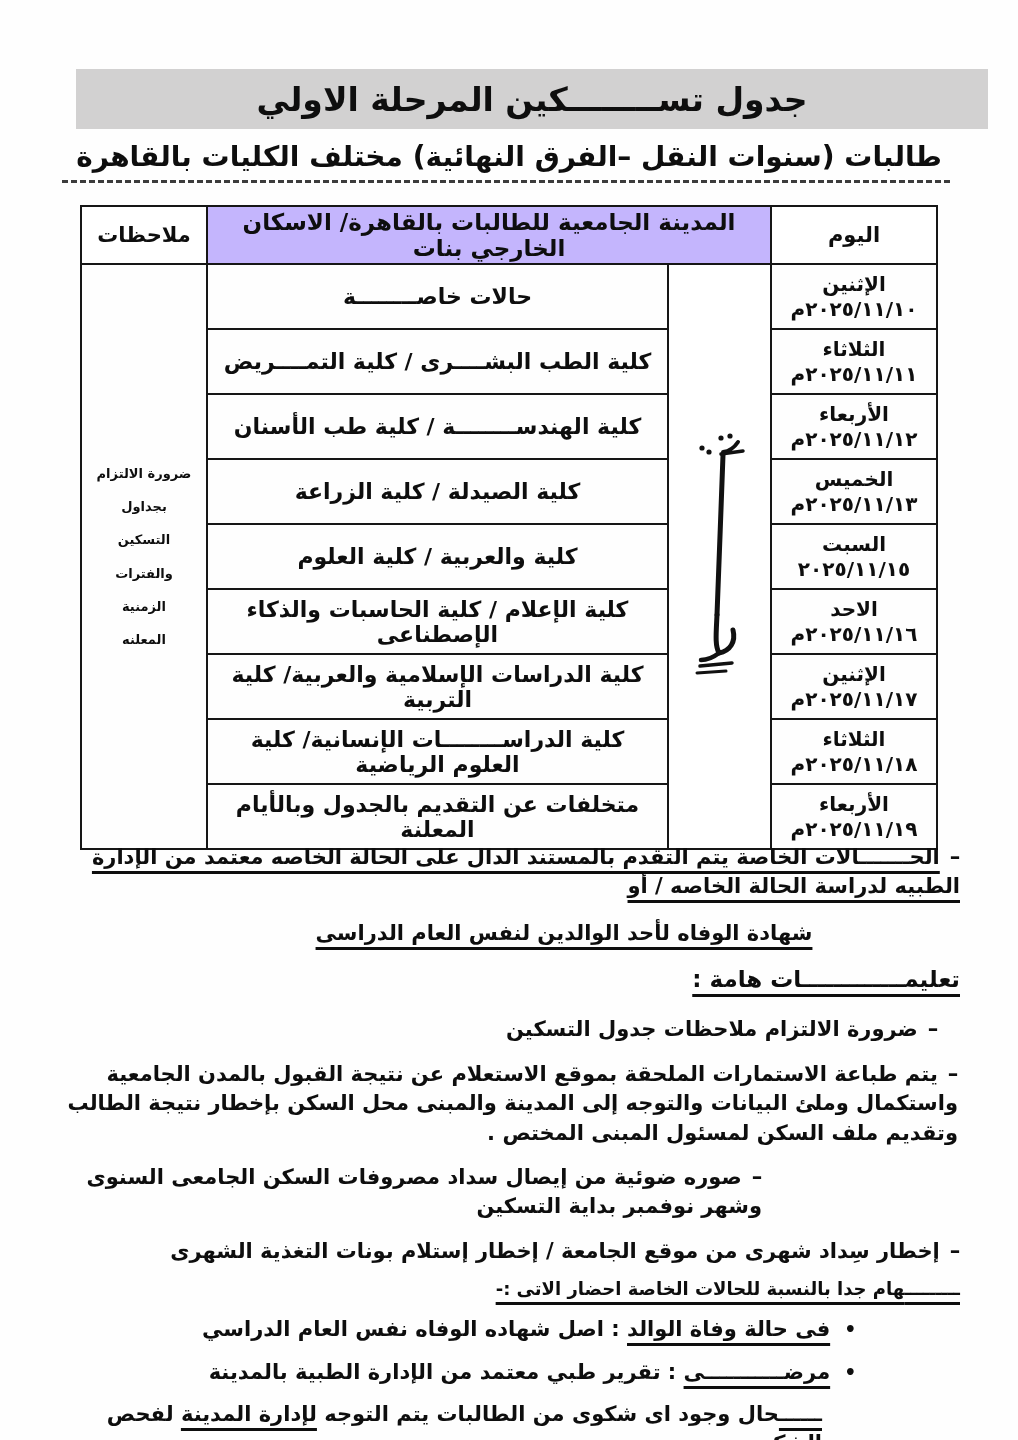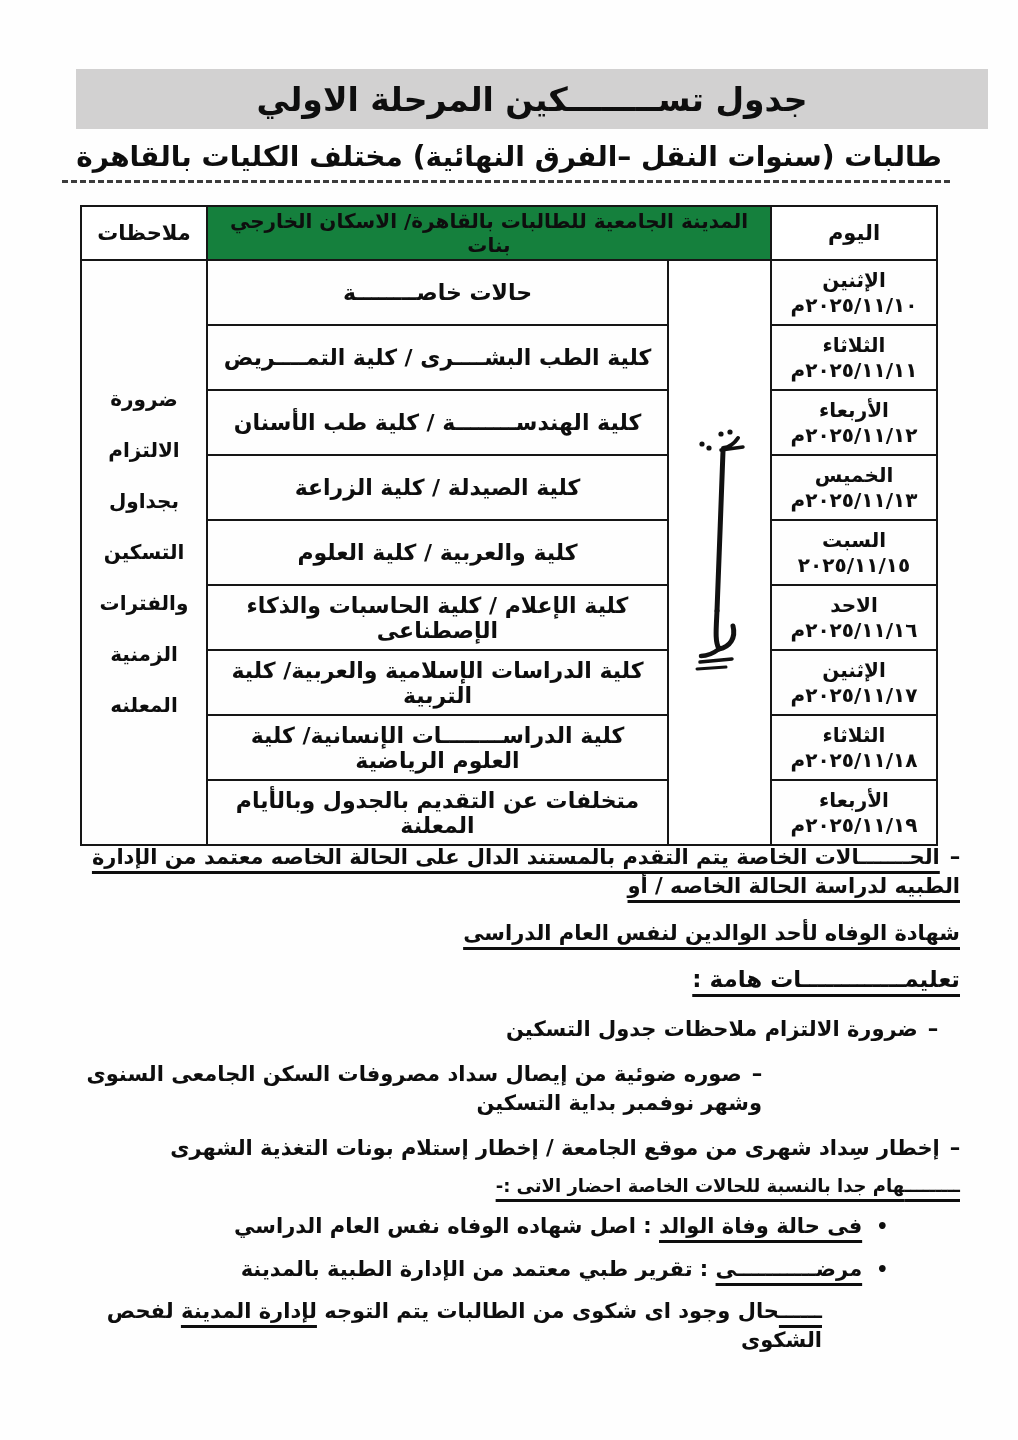--- a/index.html
+++ b/index.html
@@ -36,46 +36,46 @@
     border-collapse:collapse; table-layout:fixed;
     width:856px;
     direction:rtl;
   }
   .sched-table td, .sched-table th {
     border:2px solid #161616;
     text-align:center; vertical-align:middle;
     padding:2px 12px;
   }
   th.day-h, th.notes-h { font-size:21px; background:#fff; }
-  th.main-h { background:#15803d; font-size:20px; letter-spacing:-0.5px;text-align:center; }
+  th.main-h { background:#c4b5fd; font-size:23px; letter-spacing:-0.5px;text-align:center; }
   .hdr-row th { height:44px; }
   .body-row td { height:65px; }
   td.day-cell { font-size:20px; line-height:1.25; }
   td.day-cell .date { display:block; font-size:20px; }
   td.college-cell { font-size:22px; letter-spacing:-0.5px; }
   td.sig-cell { background:#fff; }
-  td.notes-cell { font-size:20px; line-height:2.55; letter-spacing:-0.5px; }
+  td.notes-cell { font-size:13px; line-height:2.55; letter-spacing:-0.5px; }
   .sig-wrap { display:flex; align-items:center; justify-content:center; height:100%; }
   
   .notes {
     position:absolute; top:843px; right:58px; left:48px;
     font-size:21px; line-height:1.4; letter-spacing:-0.3px;
   }
   .u { text-decoration:underline; text-decoration-thickness:2.5px; text-underline-offset:7px; }
   .dash { display:inline-block; margin-left:10px; }
   .note-special .l1 { margin-bottom:17px; }
-  .note-special .l2 { text-align:right; margin-bottom:15px; padding-left:120px; }
+  .note-special .l2 { text-align:center; margin-bottom:15px; padding-left:120px; }
   .inst-title { display:inline-block; font-size:23px; margin-bottom:20px; }
   .dash-item { margin-bottom:15px; }
   .dash-item.ind-a { margin-right:22px; }
   .dash-item.ind-b { margin-right:2px; margin-left:10px; }
   .dash-item.ind-c { margin-right:198px; }
   .dash-item.ind-d { margin-bottom:10px; }
   .imp-heading { margin-bottom:14px; font-size:18px; }
-  .bullet-item { margin-right:72px; margin-bottom:13px; }
+  .bullet-item { margin-right:104px; margin-bottom:13px; }
   .bullet-glyph { display:inline-block; margin-left:14px; font-size:19px; }
   .final-line { margin-right:138px; }
   .strong-u { font-weight:700; }
   .sig-svg path, .sig-svg line { stroke:#111; fill:none; stroke-linecap:round; }
   .sig-svg circle { fill:#111; stroke:none; }
 </style>
 </head>
 <body>
 
 <div class="page">
@@ -208,20 +208,23 @@
       </div>
     </div>
 
     <div>
       <span class="inst-title u">تعليمـــــــــــــات هامة :</span>
     </div>
 
     <div class="dash-item ind-a">
       <span class="dash">–</span><span>ضرورة الالتزام ملاحظات جدول التسكين</span>
     </div>
+    <div class="dash-item ind-b">
+      <span class="dash">–</span><span>يتم طباعة الاستمارات الملحقة بموقع الاستعلام عن نتيجة القبول بالمدن الجامعية واستكمال وملئ البيانات والتوجه إلى المدينة والمبنى محل السكن بإخطار نتيجة الطالب وتقديم ملف السكن لمسئول المبنى المختص .</span>
+    </div>
     <div class="dash-item ind-c">
       <span class="dash">–</span><span>صوره ضوئية من إيصال سداد مصروفات السكن الجامعى السنوى وشهر نوفمبر بداية التسكين</span>
     </div>
     <div class="dash-item ind-d">
       <span class="dash">–</span><span>إخطار سِداد شهرى من موقع الجامعة / إخطار إستلام بونات التغذية الشهرى</span>
     </div>
 
     <div class="imp-heading">
       <span class="u"><span>ـــــــــ</span><span>هام جدا بالنسبة للحالات الخاصة احضار الاتى :-</span></span>
     </div>

